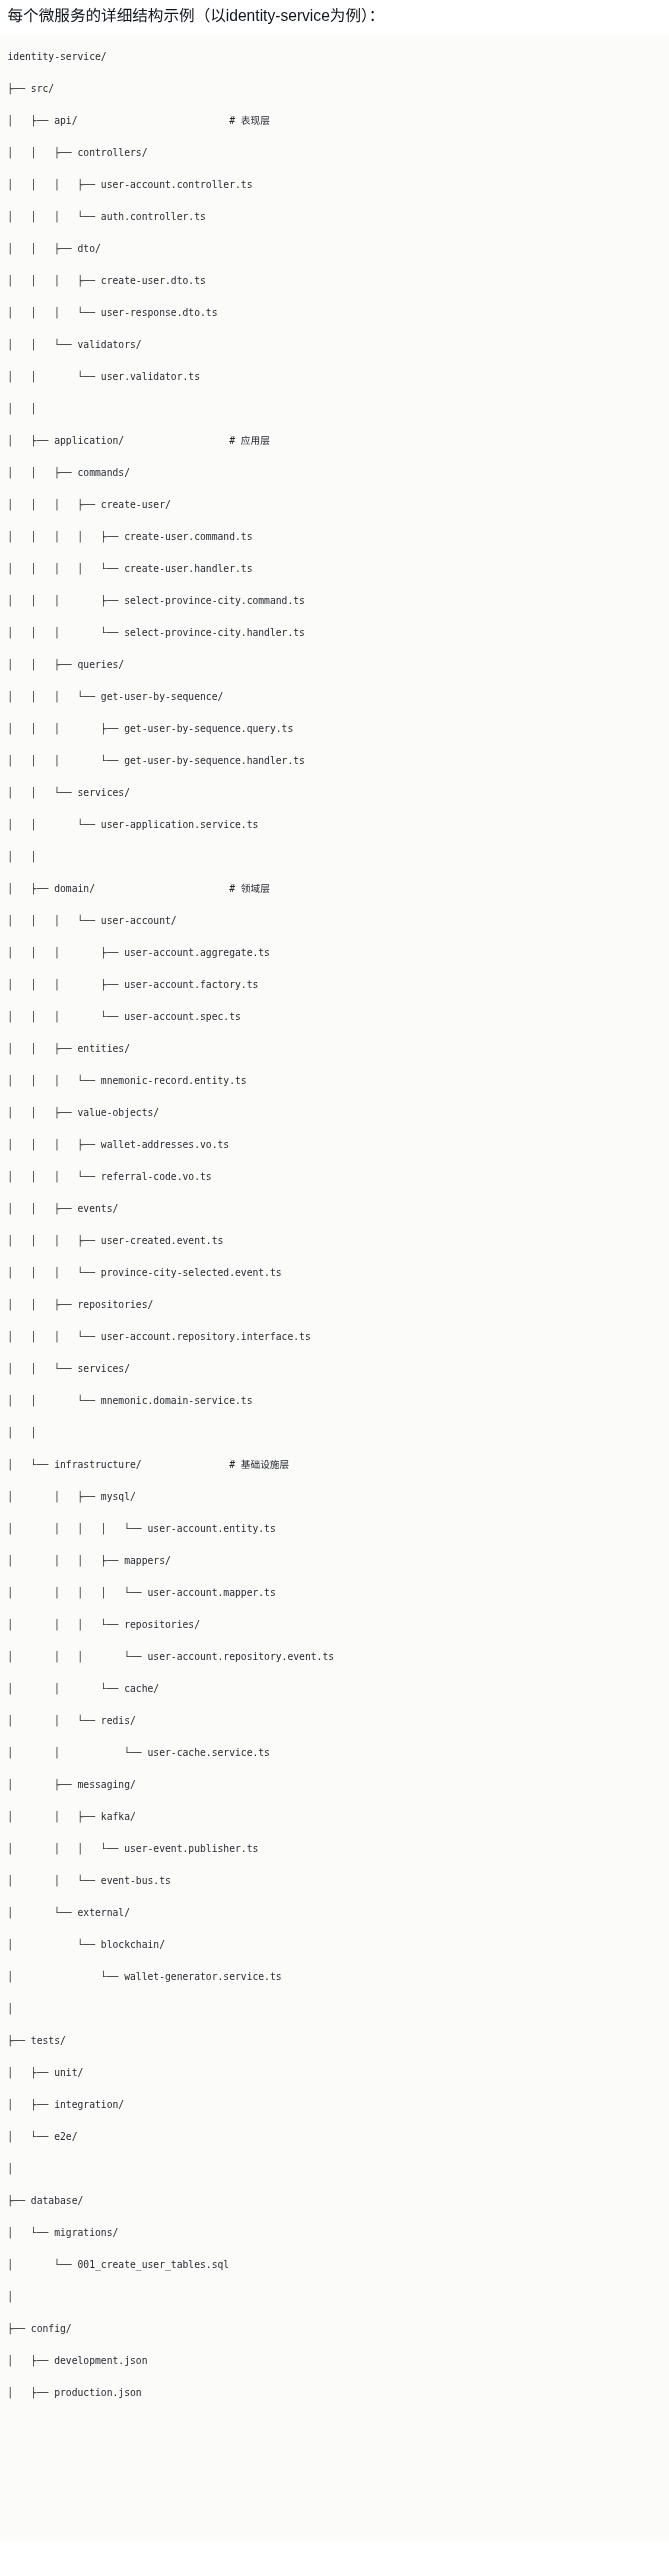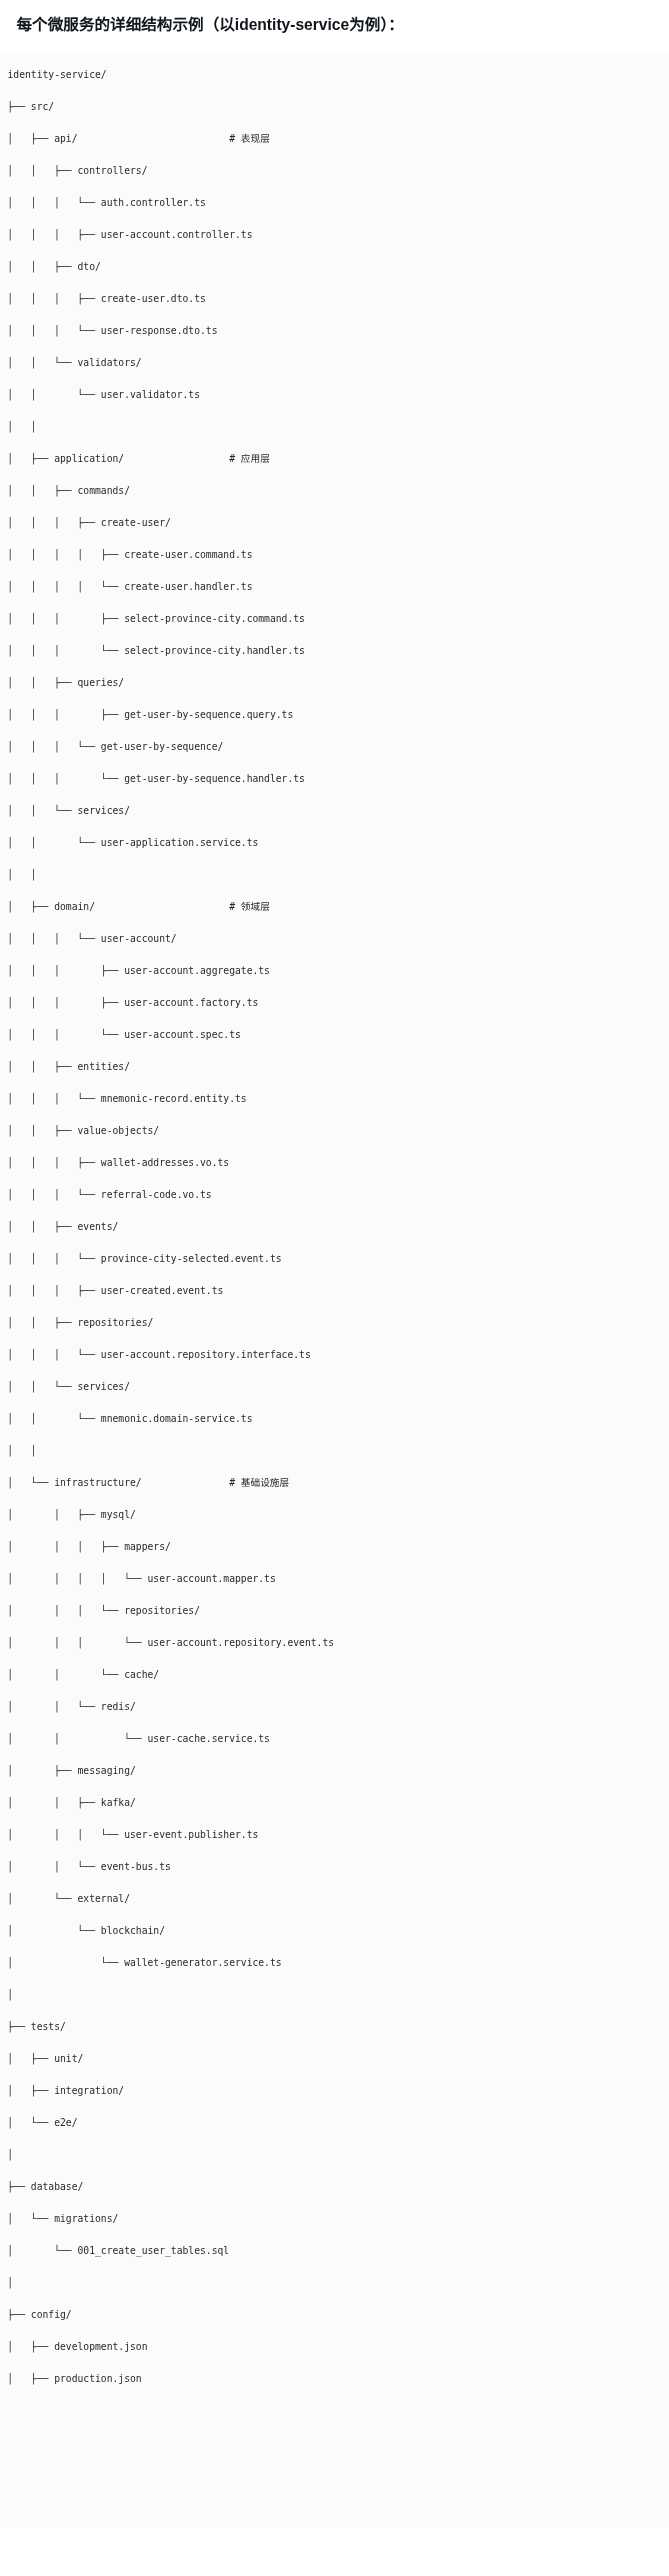--- a/index.html
+++ b/index.html
@@ -17,25 +17,25 @@
 
   .page {
     width: 669px;
     box-sizing: border-box;
     background: #ffffff;
   }
 
   
   .doc-title {
     font-size: 15.6px;
-    font-weight: bold;
+    font-weight: normal;
     line-height: 1.25;
     color: #11161c;
     padding: 6.3px 7.5px 8.8px 7.5px;
-    margin: 9px;
+    margin: 0;
     letter-spacing: 0px;
   }
 
   .rule {
     height: 0.6px;
     background: #e6e6e3;
     border: 0;
     margin: 0;
   }
 
@@ -72,62 +72,63 @@
 
   <h1 class="doc-title">每个微服务的详细结构示例（以identity-service为例）：</h1>
 
   <hr class="rule">
 
   <div class="codeblock">
     <pre><code id="tree-code"><span class="line">identity-service/</span>
 <span class="line">├── src/</span>
 <span class="line">│   ├── api/                          <span class="cmt"># 表现层</span></span>
 <span class="line">│   │   ├── controllers/</span>
+<span class="line">│   │   │   ├── user-account.controller.ts</span>
 <span class="line">│   │   │   └── auth.controller.ts</span>
-<span class="line">│   │   │   ├── user-account.controller.ts</span>
 <span class="line">│   │   ├── dto/</span>
 <span class="line">│   │   │   ├── create-user.dto.ts</span>
 <span class="line">│   │   │   └── user-response.dto.ts</span>
 <span class="line">│   │   └── validators/</span>
 <span class="line">│   │       └── user.validator.ts</span>
 <span class="line">│   │</span>
 <span class="line">│   ├── application/                  <span class="cmt"># 应用层</span></span>
 <span class="line">│   │   ├── commands/</span>
 <span class="line">│   │   │   ├── create-user/</span>
 <span class="line">│   │   │   │   ├── create-user.command.ts</span>
 <span class="line">│   │   │   │   └── create-user.handler.ts</span>
 <span class="line">│   │   │       ├── select-province-city.command.ts</span>
 <span class="line">│   │   │       └── select-province-city.handler.ts</span>
 <span class="line">│   │   ├── queries/</span>
+<span class="line">│   │   │   └── get-user-by-sequence/</span>
 <span class="line">│   │   │       ├── get-user-by-sequence.query.ts</span>
-<span class="line">│   │   │   └── get-user-by-sequence/</span>
 <span class="line">│   │   │       └── get-user-by-sequence.handler.ts</span>
 <span class="line">│   │   └── services/</span>
 <span class="line">│   │       └── user-application.service.ts</span>
 <span class="line">│   │</span>
 <span class="line">│   ├── domain/                       <span class="cmt"># 领域层</span></span>
 <span class="line">│   │   │   └── user-account/</span>
 <span class="line">│   │   │       ├── user-account.aggregate.ts</span>
 <span class="line">│   │   │       ├── user-account.factory.ts</span>
 <span class="line">│   │   │       └── user-account.spec.ts</span>
 <span class="line">│   │   ├── entities/</span>
 <span class="line">│   │   │   └── mnemonic-record.entity.ts</span>
 <span class="line">│   │   ├── value-objects/</span>
 <span class="line">│   │   │   ├── wallet-addresses.vo.ts</span>
 <span class="line">│   │   │   └── referral-code.vo.ts</span>
 <span class="line">│   │   ├── events/</span>
+<span class="line">│   │   │   ├── user-created.event.ts</span>
 <span class="line">│   │   │   └── province-city-selected.event.ts</span>
-<span class="line">│   │   │   ├── user-created.event.ts</span>
 <span class="line">│   │   ├── repositories/</span>
 <span class="line">│   │   │   └── user-account.repository.interface.ts</span>
 <span class="line">│   │   └── services/</span>
 <span class="line">│   │       └── mnemonic.domain-service.ts</span>
 <span class="line">│   │</span>
 <span class="line">│   └── infrastructure/               <span class="cmt"># 基础设施层</span></span>
 <span class="line">│       │   ├── mysql/</span>
+<span class="line">│       │   │   │   └── user-account.entity.ts</span>
 <span class="line">│       │   │   ├── mappers/</span>
 <span class="line">│       │   │   │   └── user-account.mapper.ts</span>
 <span class="line">│       │   │   └── repositories/</span>
 <span class="line">│       │   │       └── user-account.repository.event.ts</span>
 <span class="line">│       │       └── cache/</span>
 <span class="line">│       │   └── redis/</span>
 <span class="line">│       │           └── user-cache.service.ts</span>
 <span class="line">│       ├── messaging/</span>
 <span class="line">│       │   ├── kafka/</span>
 <span class="line">│       │   │   └── user-event.publisher.ts</span>

